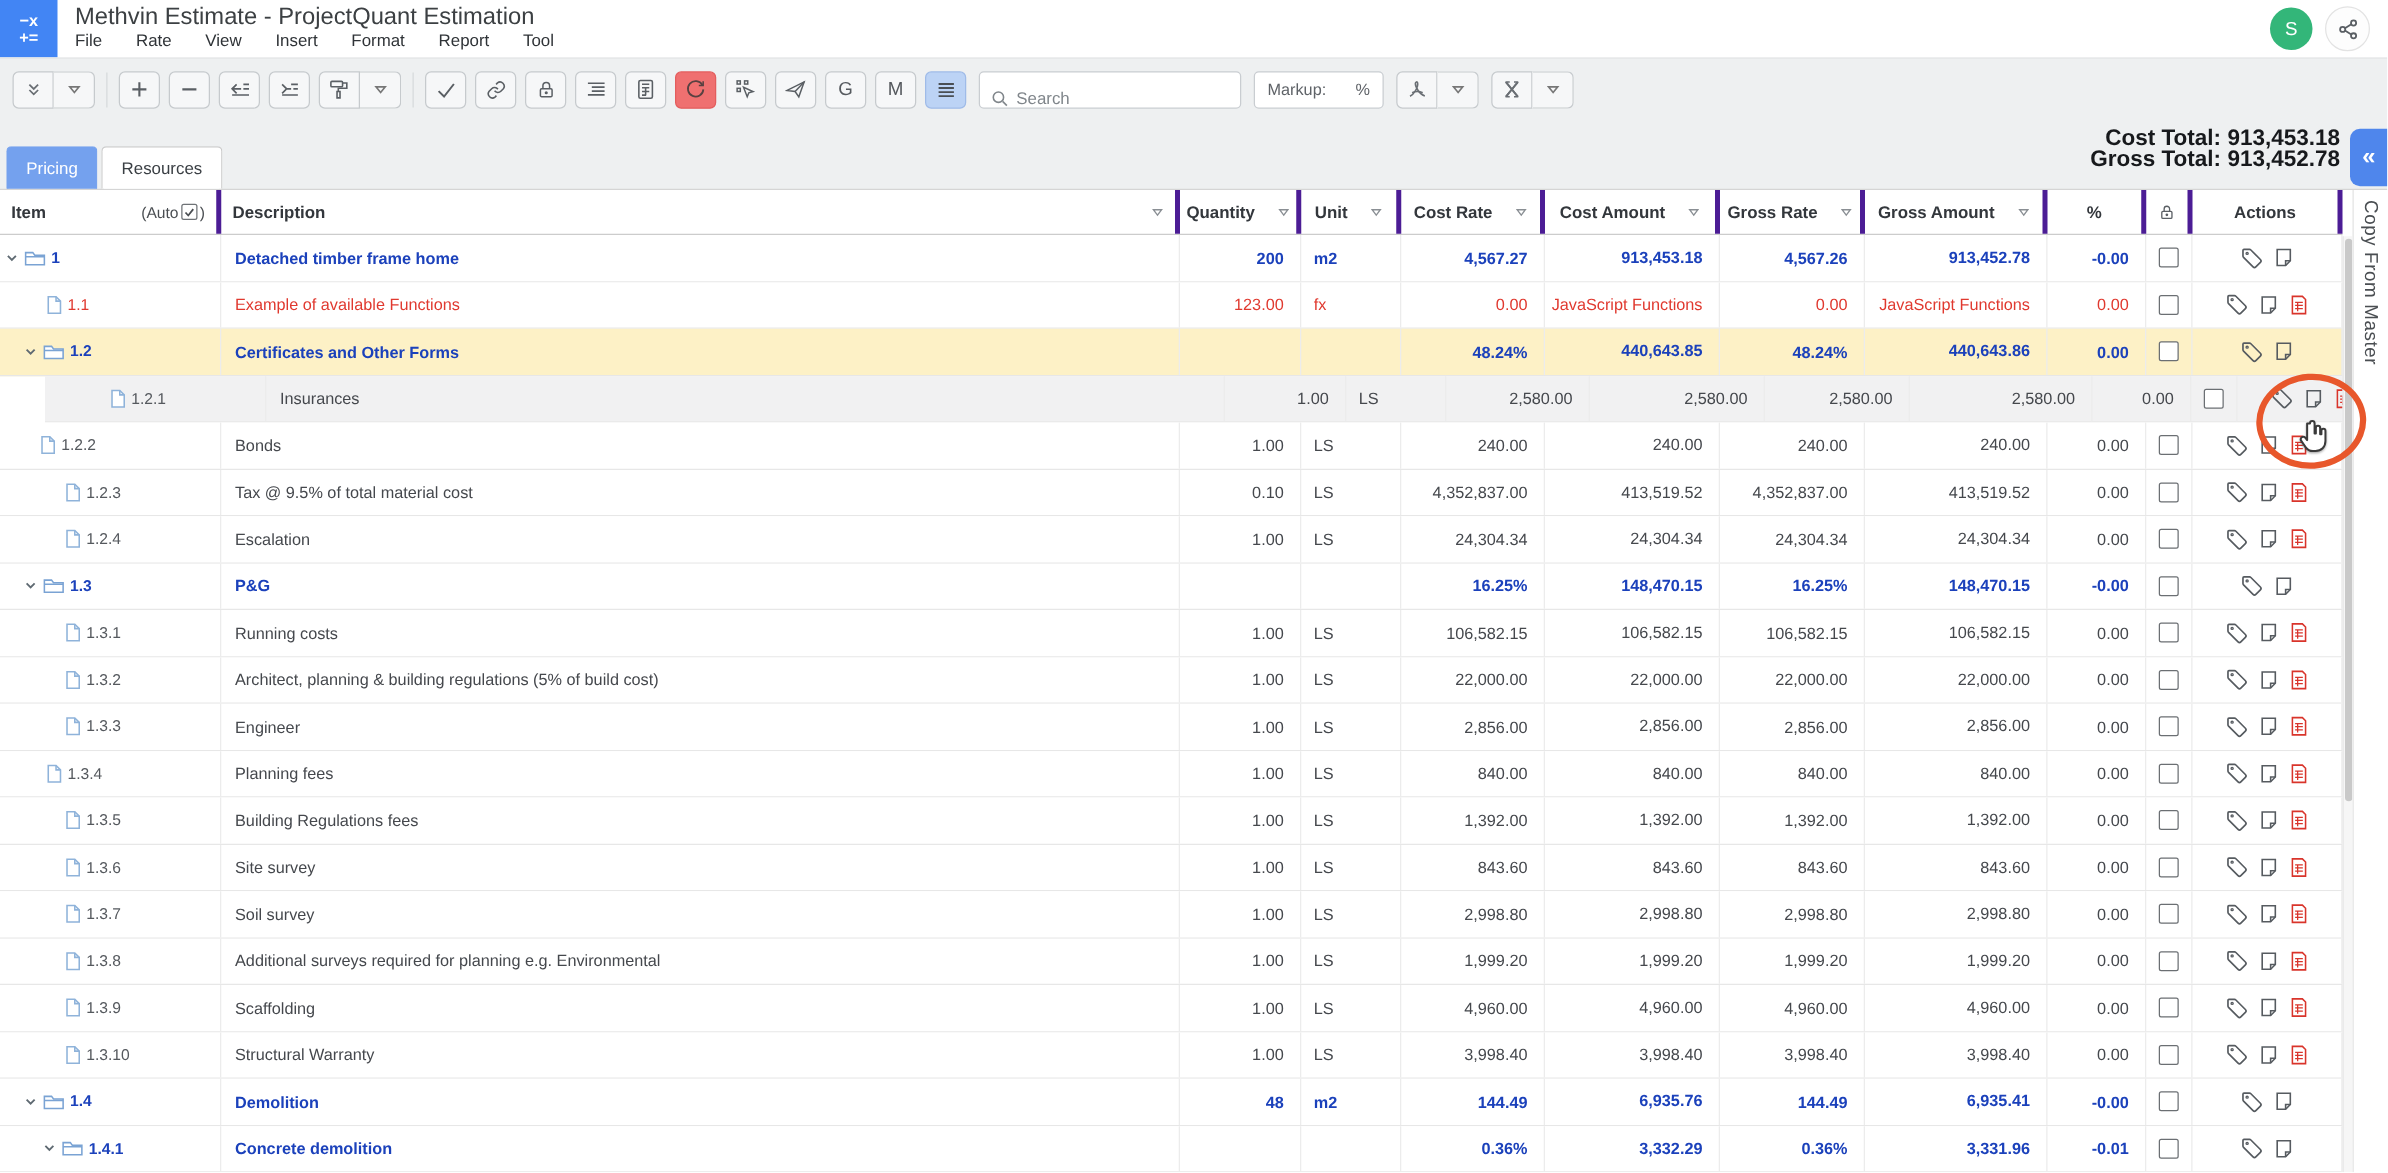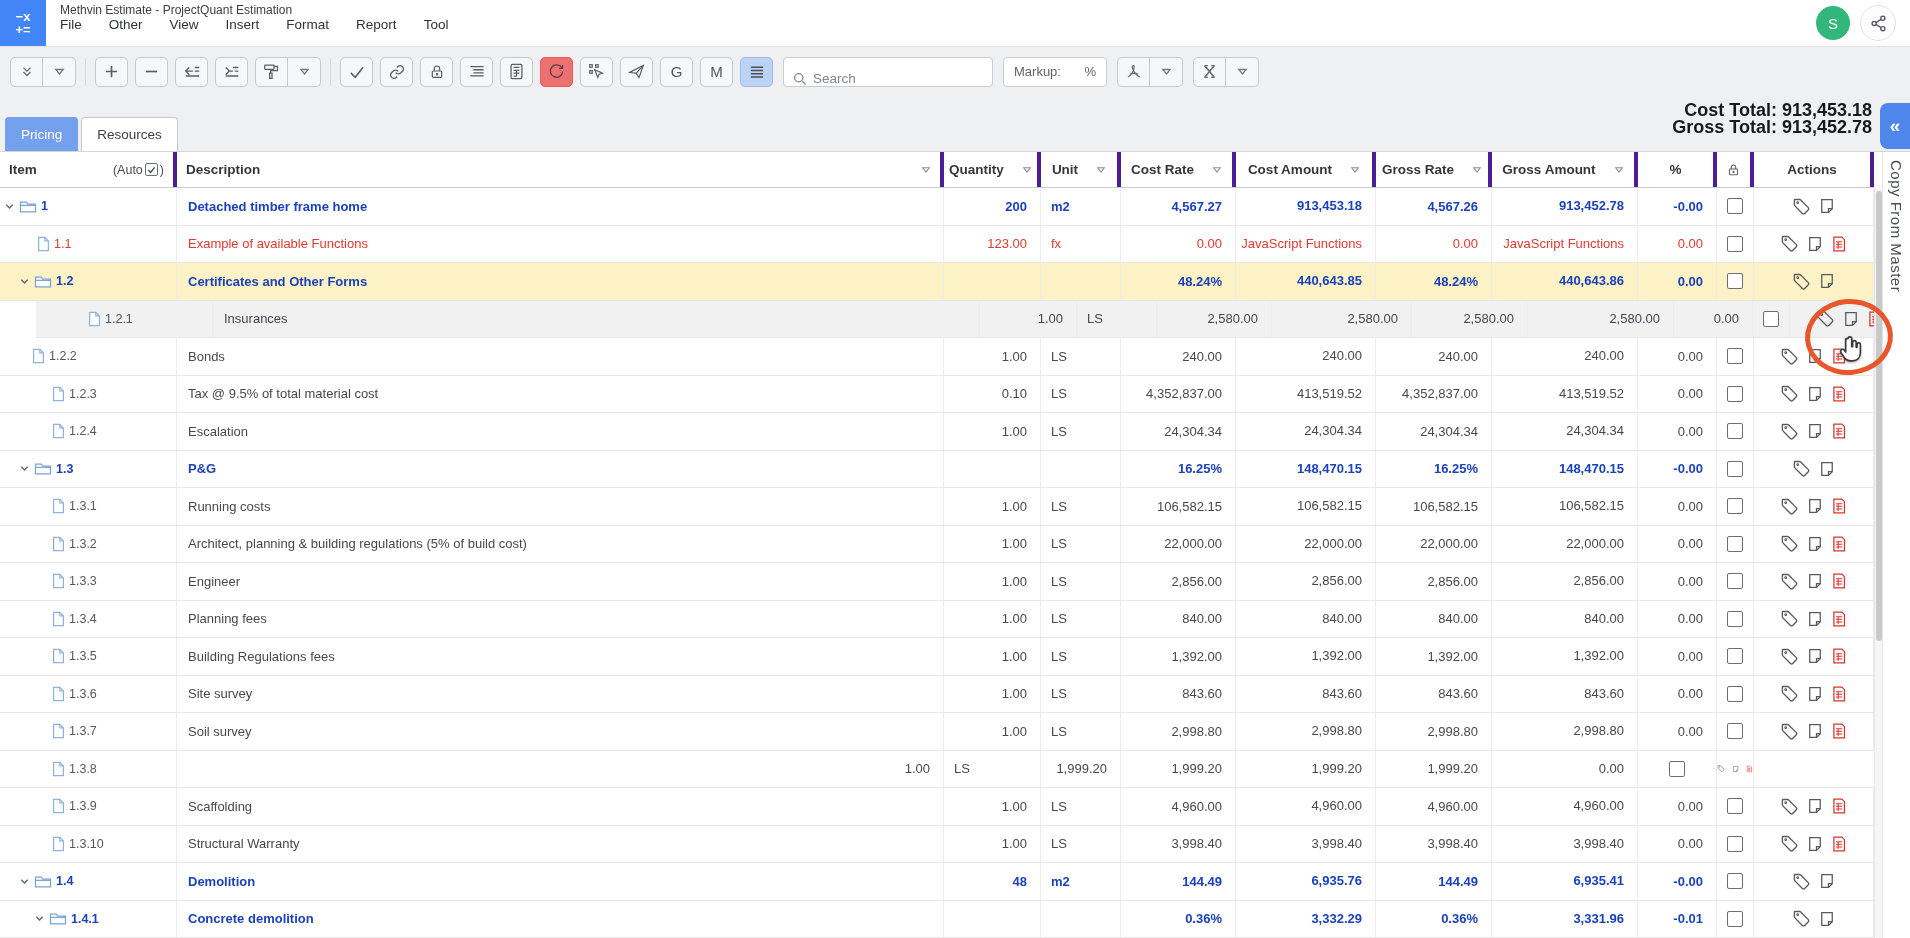--- a/index.html
+++ b/index.html
@@ -5,21 +5,21 @@
   * { margin:0; padding:0; box-sizing:border-box; }
   html,body { width:1910px; height:938px; overflow:hidden; background:#fff;
     font-family:"Liberation Sans", sans-serif; }
   .app { position:relative; width:1910px; height:938px; background:#fff; overflow:hidden; }
 
   
   .titlebar { position:absolute; top:0; left:0; right:0; height:46px; background:#fff; display:flex; }
   .logo { width:46px; height:46px; background:#4285f4; color:#fff; display:flex; flex-direction:column;
     align-items:center; justify-content:center; font-weight:bold; font-size:13px; line-height:13px; cursor:pointer; }
   .titleblock { padding:3px 0 0 14px; }
-  .doc-title { font-size:12px; color:#3c4043; }
+  .doc-title { font-size:19px; color:#3c4043; }
   .menubar { display:flex; gap:27px; margin-top:0; }
   .menu-item { font-size:13.5px; color:#2f3337; cursor:pointer; }
   .titlebar-right { margin-left:auto; display:flex; align-items:center; gap:10px; padding-right:14px; }
   .avatar { width:34px; height:34px; border-radius:50%; background:#33b679; color:#fff; font-size:15px;
     display:flex; align-items:center; justify-content:center; }
   .share-btn { width:36px; height:36px; border-radius:50%; background:#fdfdfd; border:1px solid #e3e3e3;
     display:flex; align-items:center; justify-content:center; cursor:pointer; }
 
   
   .toolbar { position:absolute; top:46px; left:0; right:0; height:50px; background:#eef0f1;
@@ -110,21 +110,21 @@
 
   <header class="titlebar">
     <div class="logo">
       <span>−x</span>
       <span>+=</span>
     </div>
     <div class="titleblock">
       <div class="doc-title">Methvin Estimate - ProjectQuant Estimation</div>
       <nav class="menubar">
         <span class="menu-item">File</span>
-        <span class="menu-item">Other</span>
+        <span class="menu-item">Rate</span>
         <span class="menu-item">View</span>
         <span class="menu-item">Insert</span>
         <span class="menu-item">Format</span>
         <span class="menu-item">Report</span>
         <span class="menu-item">Tool</span>
       </nav>
     </div>
     <div class="titlebar-right">
       <div class="avatar">S</div>
       <button class="share-btn">
@@ -732,21 +732,21 @@
               <path d="M5 3.5h14v12l-5 5H5v-17z" fill="none" stroke="#565b60" stroke-width="1.7"></path>
               <path d="M19 15.5h-5v5" fill="none" stroke="#565b60" stroke-width="1.7"></path>
             </svg>
             <svg class="act" width="16" height="18" viewBox="0 0 22 24">
               <path d="M4 2.5h11l3.5 3.5v15.5H4z" fill="none" stroke="#d9342b" stroke-width="1.7"></path>
               <path d="M7 9h8.5M7 12.5h8.5M7 16h8.5M9.8 9v10" stroke="#d9342b" stroke-width="1.4" fill="none"></path>
             </svg>
           </div>
         </div>
         <div class="trow">
-          <div class="cell c-item " style="padding-left:52px">
+          <div class="cell c-item " style="padding-left:37px">
             <svg class="tree-file" width="13" height="16" viewBox="0 0 14 18">
               <path d="M1.5 1.5h7l4 4v11h-11z" fill="#fff" stroke="#8fb3da" stroke-width="1.4"></path>
               <path d="M8.5 1.5v4h4" fill="none" stroke="#8fb3da" stroke-width="1.4"></path>
             </svg>
             <span class="inum">1.3.4</span>
           </div>
           <div class="cell c-desc ">Planning fees</div>
           <div class="cell num ">1.00</div>
           <div class="cell c-unit ">LS</div>
           <div class="cell num ">840.00</div>
@@ -875,20 +875,21 @@
           </div>
         </div>
         <div class="trow">
           <div class="cell c-item " style="padding-left:52px">
             <svg class="tree-file" width="13" height="16" viewBox="0 0 14 18">
               <path d="M1.5 1.5h7l4 4v11h-11z" fill="#fff" stroke="#8fb3da" stroke-width="1.4"></path>
               <path d="M8.5 1.5v4h4" fill="none" stroke="#8fb3da" stroke-width="1.4"></path>
             </svg>
             <span class="inum">1.3.8</span>
           </div>
+          <div class="cell c-desc ">Additional surveys required for planning e.g. Environmental</div>
           <div class="cell num ">1.00</div>
           <div class="cell c-unit ">LS</div>
           <div class="cell num ">1,999.20</div>
           <div class="cell num wrap ">1,999.20</div>
           <div class="cell num ">1,999.20</div>
           <div class="cell num wrap ">1,999.20</div>
           <div class="cell num ">0.00</div>
           <div class="cell c-lock">
             <span class="cb"></span>
           </div>

